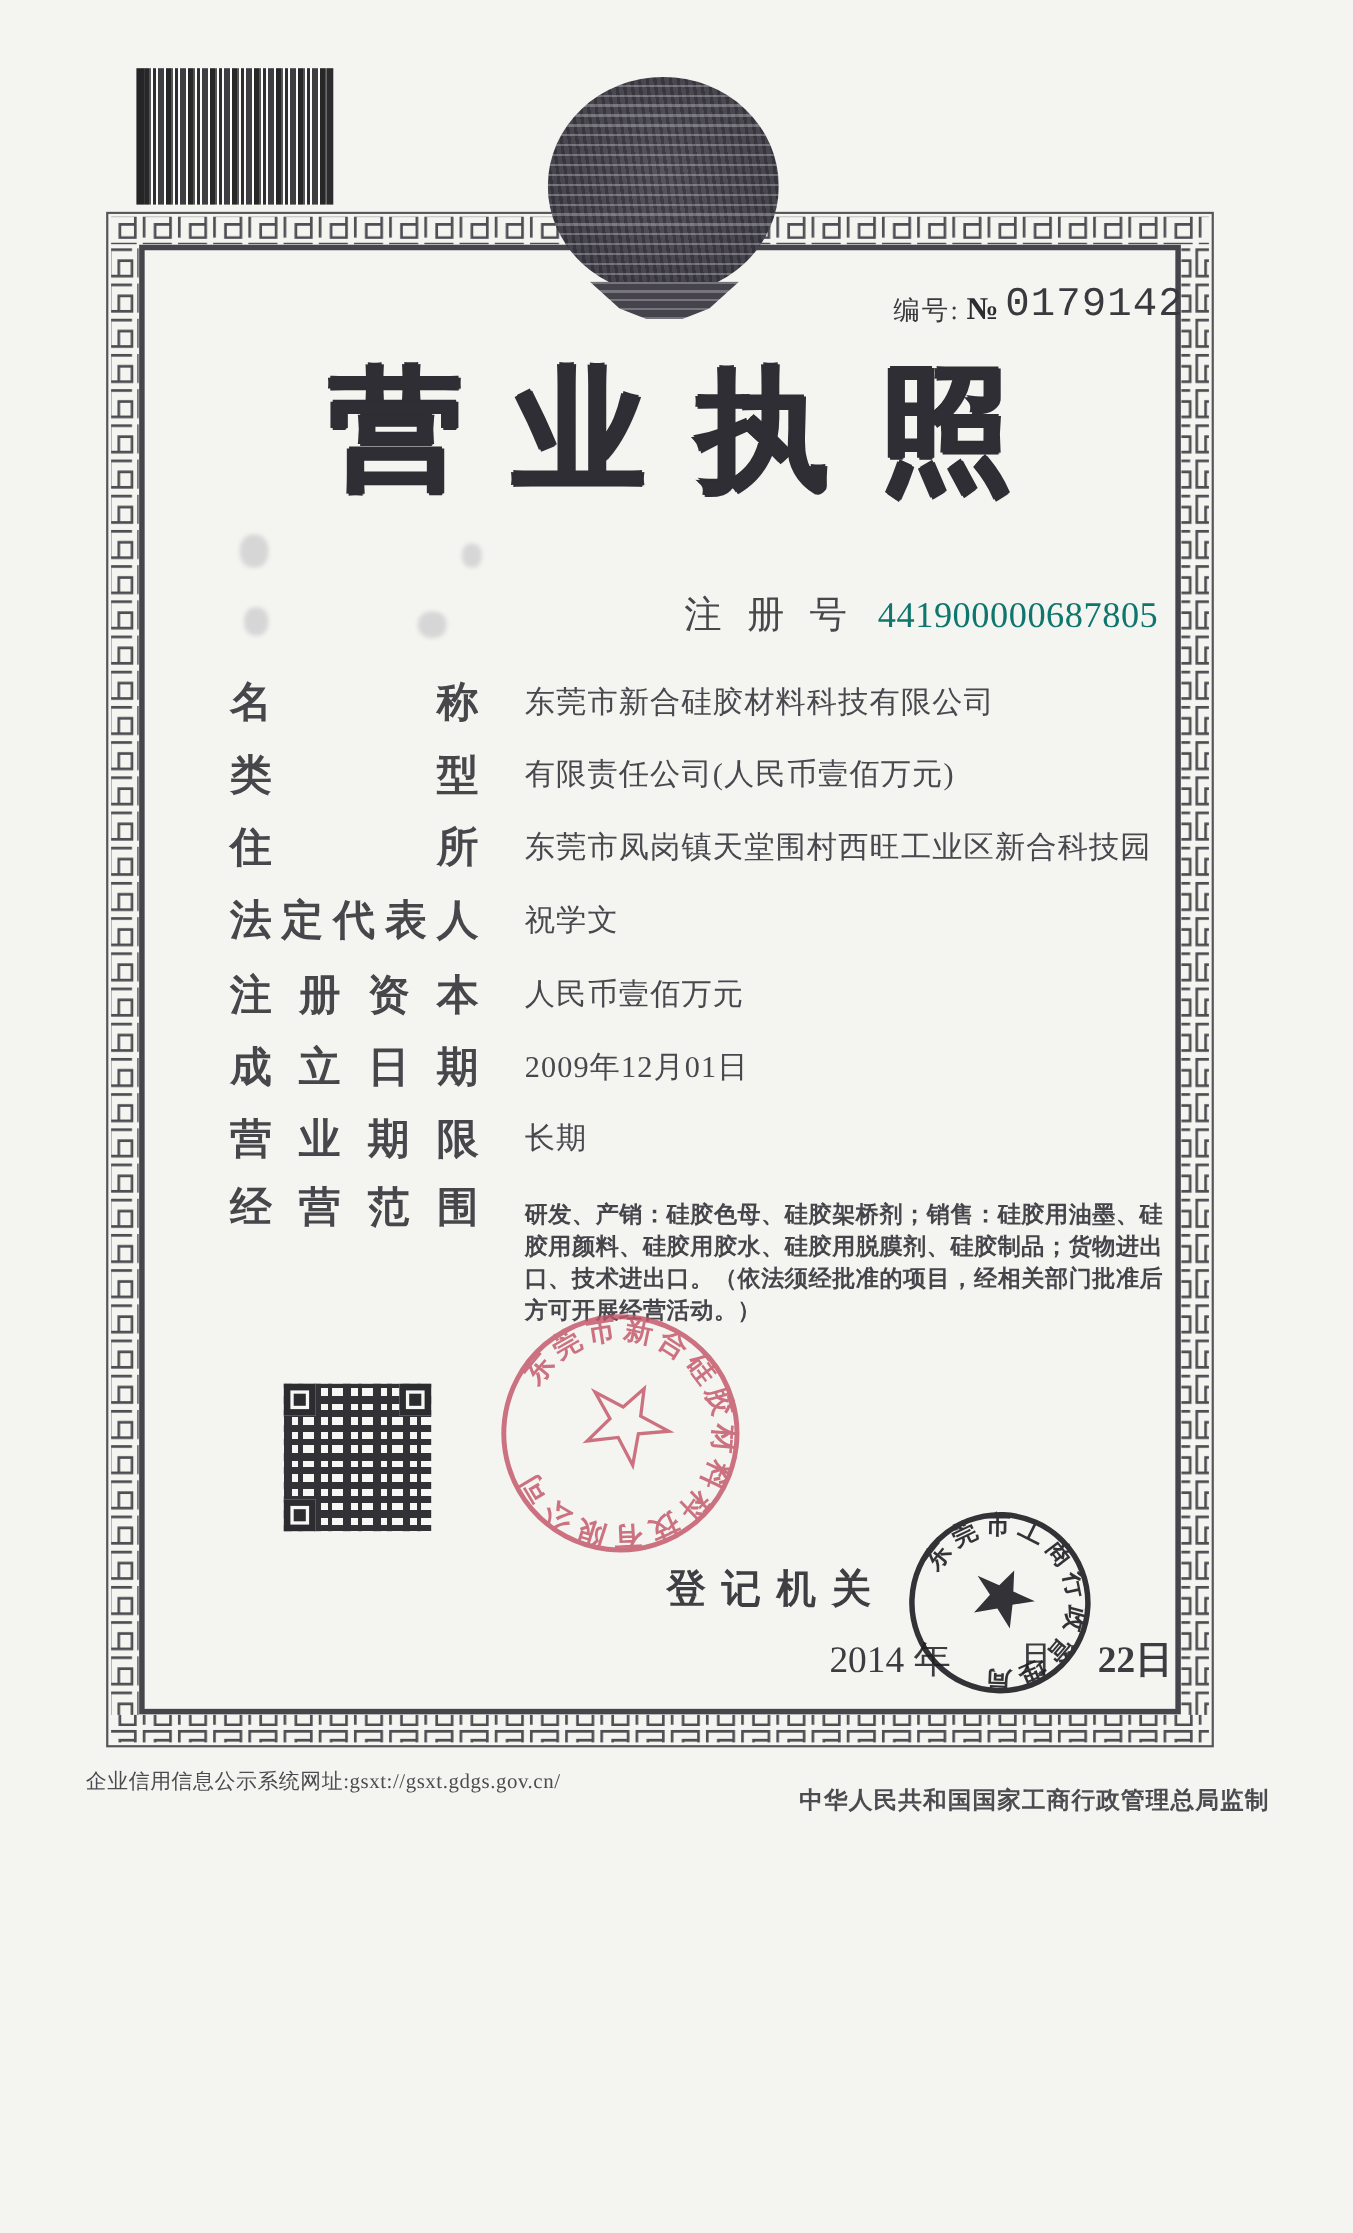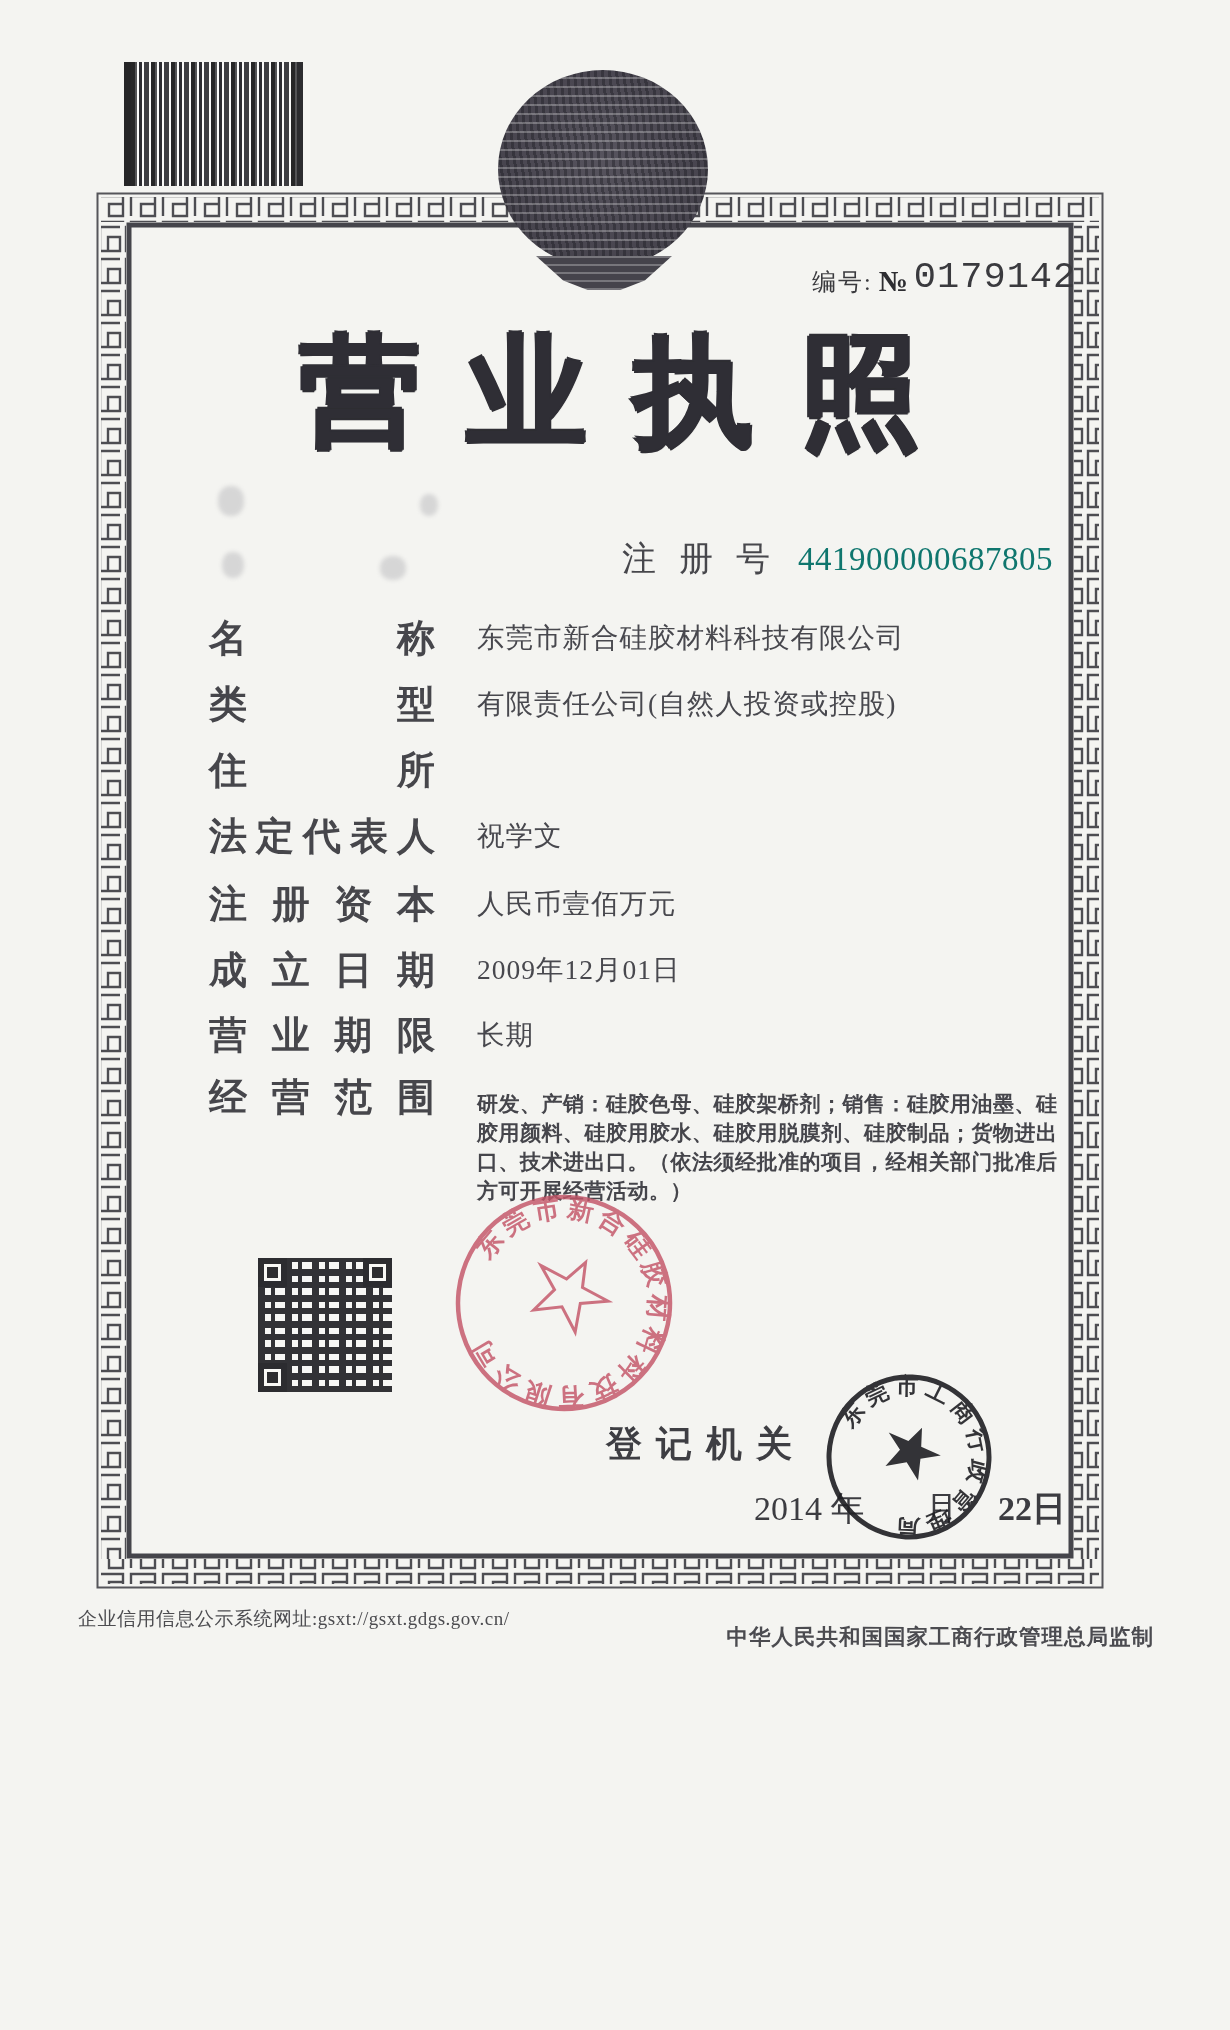--- a/index.html
+++ b/index.html
@@ -174,27 +174,28 @@
       <span>名</span>
       <span>称</span>
     </span>
   <span class="val">东莞市新合硅胶材料科技有限公司</span>
 </div>
 <div class="abs row r1">
   <span class="lbl char-justify">
       <span>类</span>
       <span>型</span>
     </span>
-  <span class="val">有限责任公司(自然人投资或控股)</span>
+  <span class="val">有限责任公司(人民币壹佰万元)</span>
 </div>
 <div class="abs row r2">
   <span class="lbl char-justify">
       <span>住</span>
       <span>所</span>
     </span>
+  <span class="val">东莞市凤岗镇天堂围村西旺工业区新合科技园</span>
 </div>
 <div class="abs row r3">
   <span class="lbl char-justify">
       <span>法</span>
       <span>定</span>
       <span>代</span>
       <span>表</span>
       <span>人</span>
     </span>
   <span class="val">祝学文</span>

